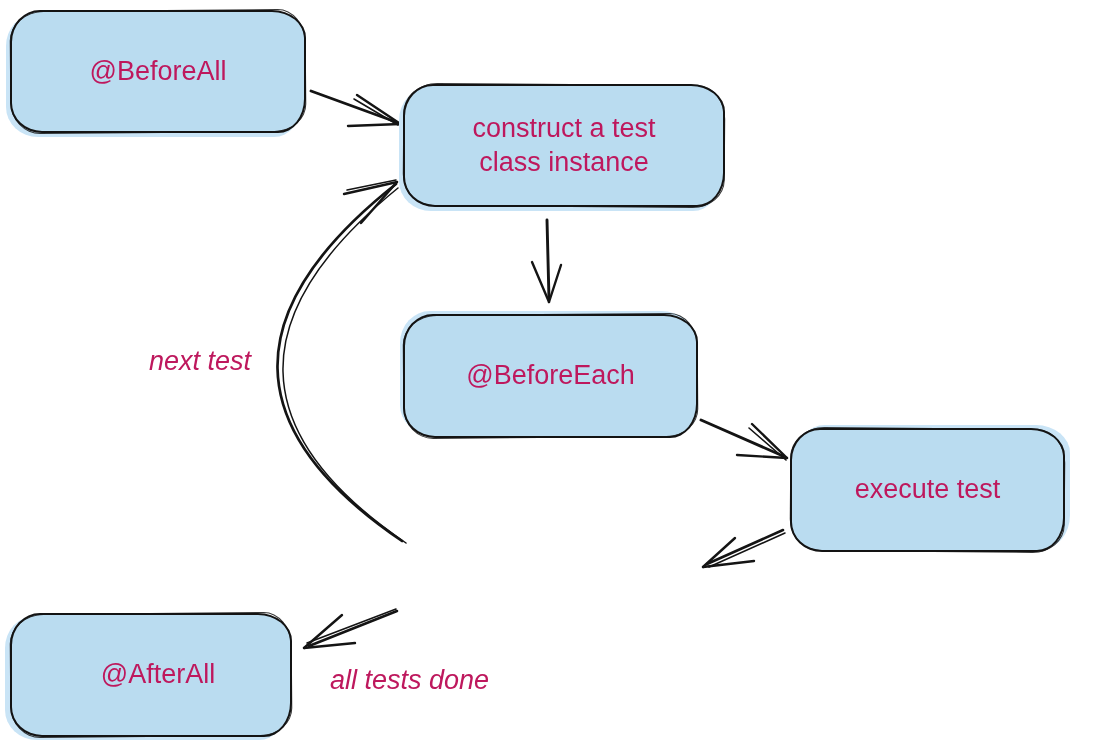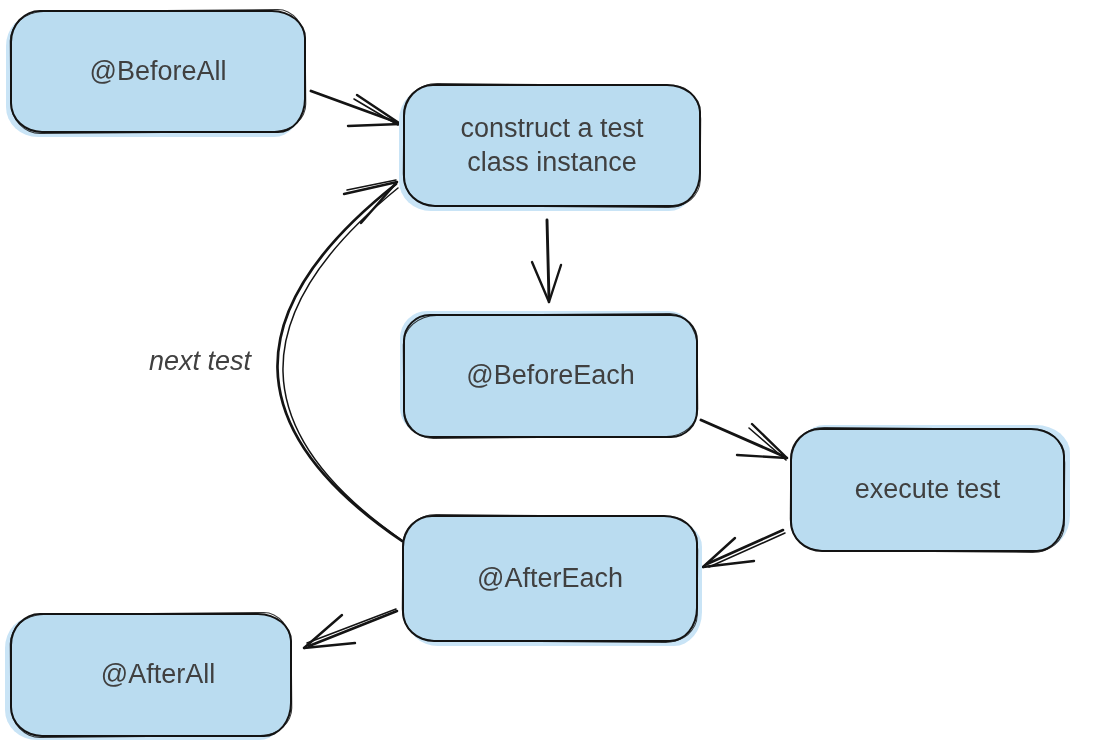--- a/index.html
+++ b/index.html
@@ -7,21 +7,21 @@
     padding: 0;
     background: #ffffff;
   }
   .canvas {
     position: relative;
     width: 1101px;
     height: 753px;
     background: #ffffff;
     overflow: hidden;
     font-family: "Liberation Sans", sans-serif;
-    color: #404040;
+    color: #be185d;
   }
   .arrows {
     position: absolute;
     left: 0;
     top: 0;
     width: 1101px;
     height: 753px;
   }
   .node {
     position: absolute;
@@ -41,22 +41,22 @@
   .node::after {
     content: "";
     position: absolute;
     inset: -2px;
     border: 1.6px solid rgba(20,20,20,0.85);
     border-radius: 34px 28px 32px 30px / 30px 34px 28px 32px;
     transform: rotate(var(--rot, 0.45deg));
     pointer-events: none;
   }
   .n-before-all  { left: 10px;  top: 10px;  width: 296px; height: 123px; --rot: -0.5deg;  box-shadow: -4px 4px 0 #c9e4f6; }
-  .n-construct   { left: 403px; top: 84px;  width: 298px; height: 123px; --rot: 0.45deg;  box-shadow: -4px 4px 0 #c9e4f6; }
-  .n-before-each { left: 403px; top: 314px; width: 295px; height: 124px; --rot: -0.45deg; box-shadow: -3px -3px 0 #c9e4f6; border-radius: 27px; }
+  .n-construct   { left: 403px; top: 84px;  width: 322px; height: 123px; --rot: 0.45deg;  box-shadow: -4px 4px 0 #c9e4f6; }
+  .n-before-each { left: 403px; top: 314px; width: 295px; height: 124px; --rot: -0.45deg; box-shadow: -3px -3px 0 #c9e4f6; }
   .n-execute     { left: 790px; top: 428px; width: 275px; height: 124px; --rot: 0.5deg;   box-shadow: 5px -3px 0 #c9e4f6; }
   .n-after-each  { left: 402px; top: 515px; width: 296px; height: 127px; --rot: 0.45deg;  box-shadow: 4px 4px 0 #c9e4f6; }
   .n-after-all   { left: 10px;  top: 613px; width: 282px; height: 124px; --rot: -0.5deg;  box-shadow: -5px 3px 0 #c9e4f6; padding-left: 14px; }
   .edge-label {
     position: absolute;
     font-size: 27px;
     white-space: nowrap;
     font-style: italic;
   }
   .l-next-test     { left: 149px; top: 346px; }
@@ -122,24 +122,22 @@
   </div>
 
   <div class="node n-before-each">
     <span class="node-label">@BeforeEach</span>
   </div>
 
   <div class="node n-execute">
     <span class="node-label">execute test</span>
   </div>
 
-  <div class="node n-after-each">
-    <span class="node-label">@AfterEach</span>
-  </div>
 
   <div class="node n-after-all">
     <span class="node-label">@AfterAll</span>
   </div>
 
   <div class="edge-label l-next-test">next test</div>
 
+  <div class="edge-label l-all-tests-done">all tests done</div>
 
 </div>
 
 </body></html>

